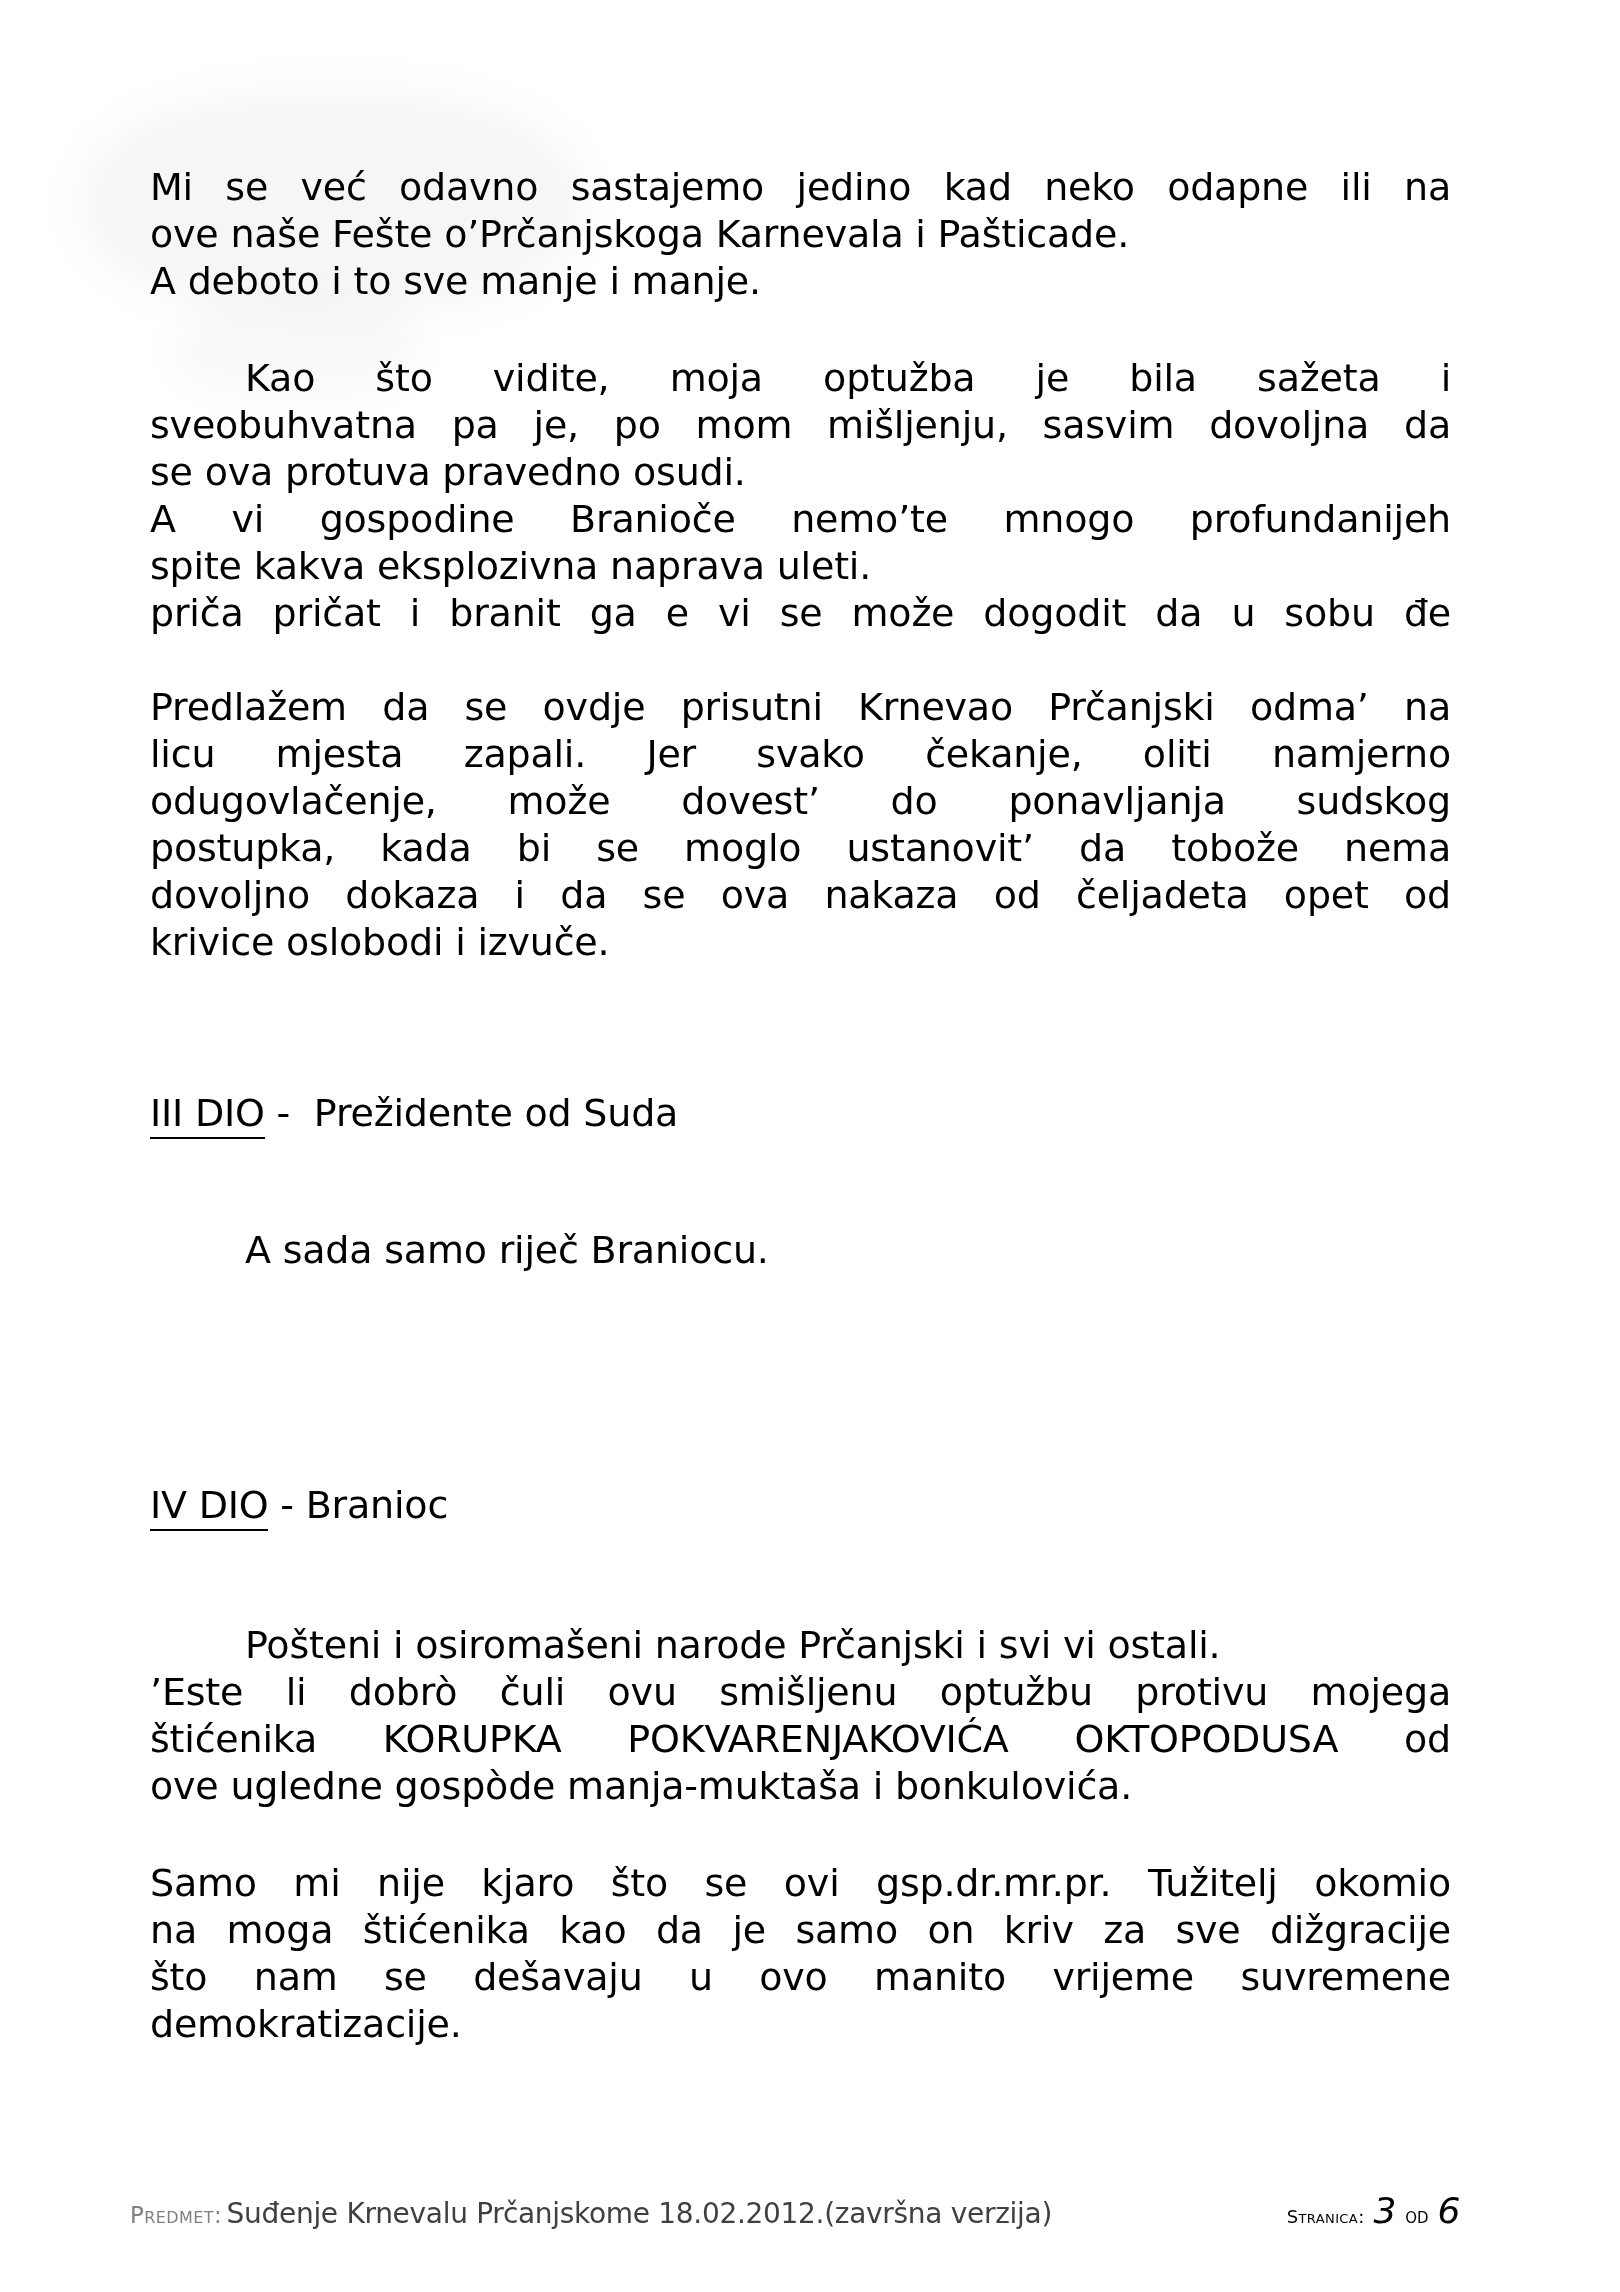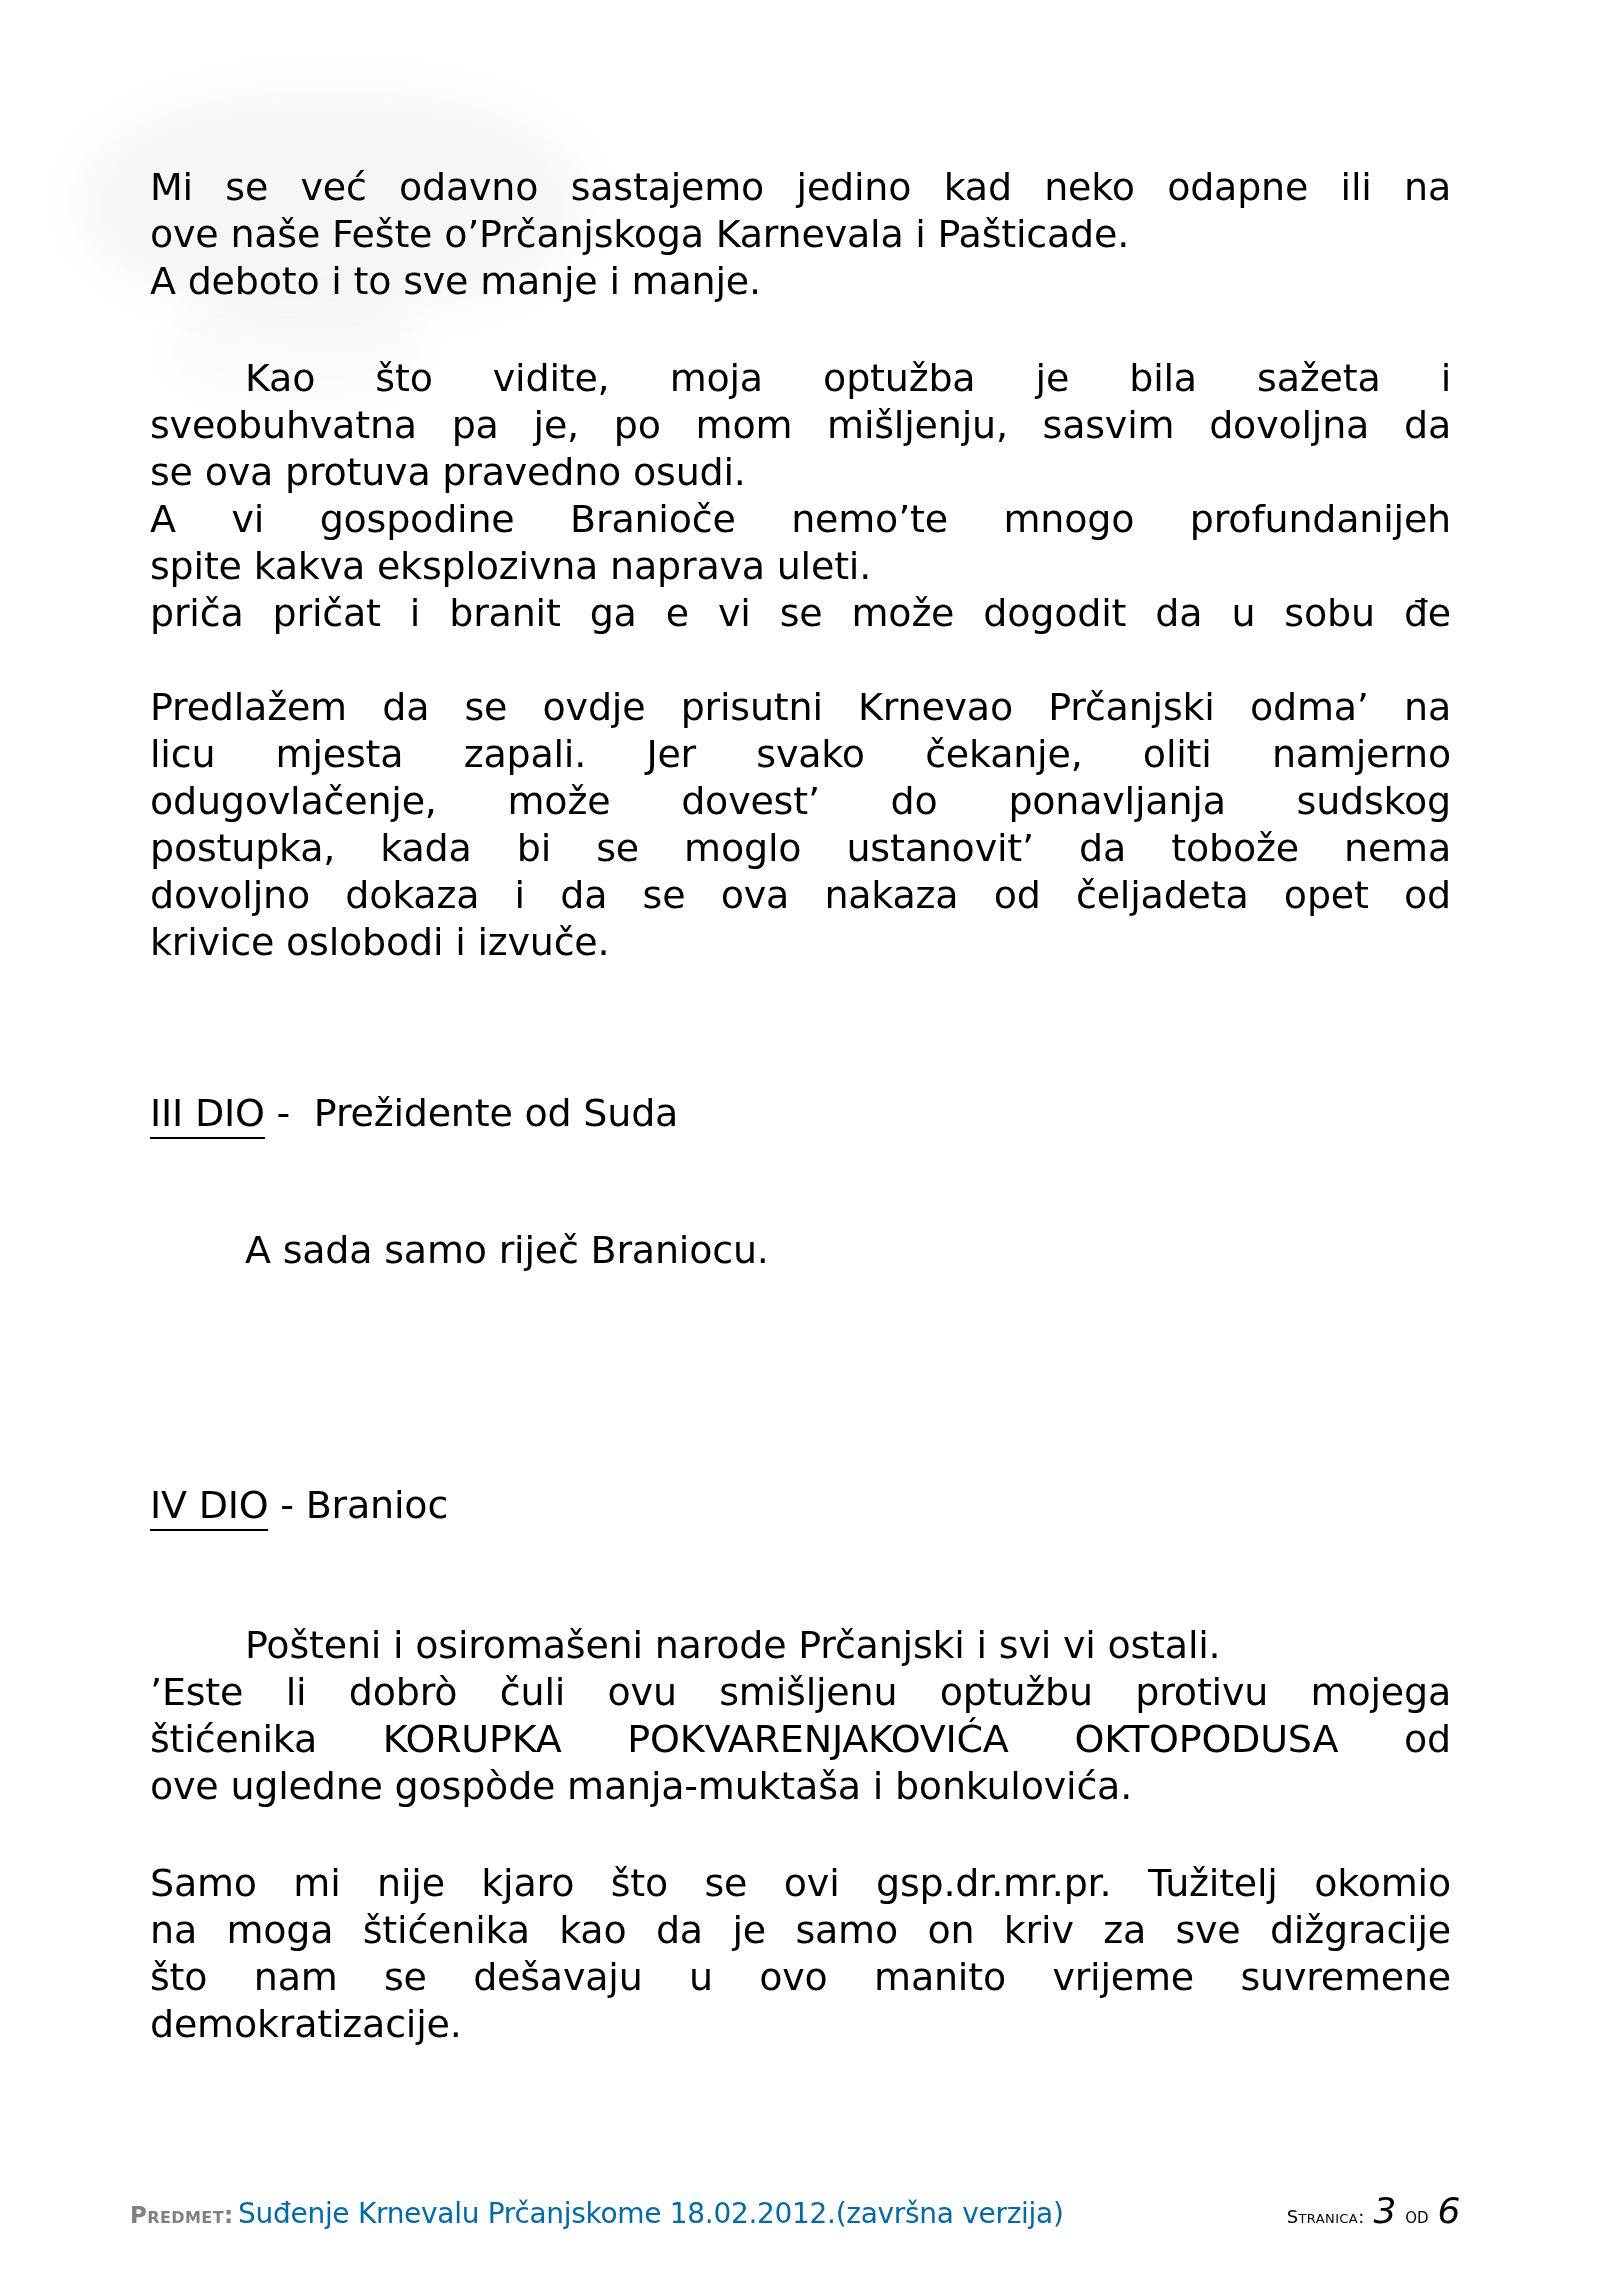--- a/index.html
+++ b/index.html
@@ -58,22 +58,22 @@
     position: absolute;
     left: 130px;
     top: 2190px;
     width: 1330px; 
     display: flex;
     justify-content: space-between;
     align-items: baseline;
   }
   .f-left { white-space: nowrap; }
   .sc { font-variant: small-caps; }
-  .f-label { font-size: 23px; color: #808080; letter-spacing: 0.4px; font-weight: bold; }
-  .f-value { font-size: 28px; color: #0369a1; letter-spacing: -0.3px; }
+  .f-label { font-size: 23px; color: #808080; letter-spacing: 0.4px; }
+  .f-value { font-size: 28px; color: #404040; letter-spacing: -0.3px; }
   .f-right { display: flex; align-items: baseline; gap: 9px; color: #000; }
   .f-plabel { font-size: 18px; letter-spacing: 0.4px; }
   .f-od { font-size: 21px; }
   .pnum { font-size: 36px; font-style: italic; letter-spacing: -0.4px; }
 </style>
 </head>
 <body>
 
 <div class="page">
   <div class="ghost1"></div>

